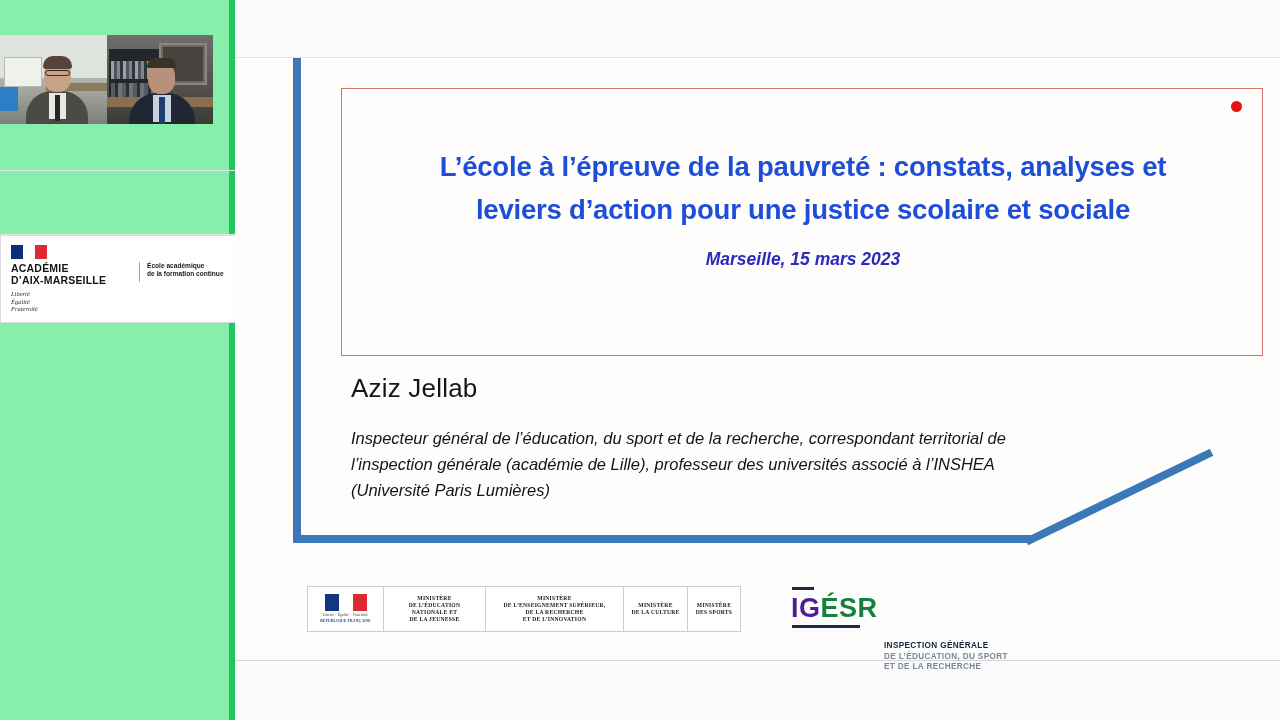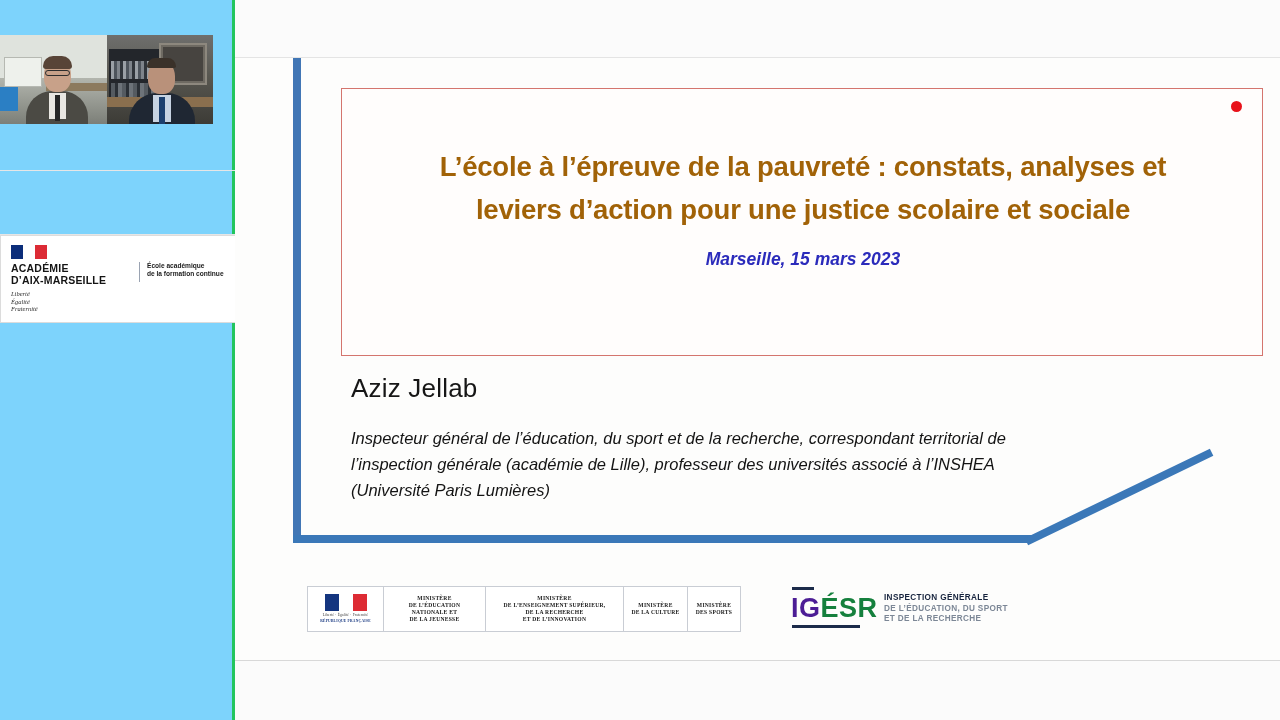--- a/index.html
+++ b/index.html
@@ -7,22 +7,22 @@
     width: 1280px; height: 720px;
     background: #ffffff;
     font-family: "Liberation Sans", sans-serif;
     overflow: hidden;
   }
   #app { position: relative; width: 1280px; height: 720px; background: #fbfbfb; }
 
   
   .left-rail {
     position: absolute; left: 0; top: 0; width: 235px; height: 720px;
-    background: #7dd3fc;
-    border-right: 3px solid #22c55e;
+    background: #86efac;
+    border-right: 6px solid #22c55e;
   }
   .video-grid {
     position: absolute; left: 0; top: 35px; width: 213px; height: 89px;
     display: flex; background: #2a2f33; overflow: hidden;
   }
   .video-tile { position: relative; height: 100%; overflow: hidden; }
   .video-tile.a { width: 107px; background: linear-gradient(180deg,#cfd3cc 0%,#b9bcb4 42%,#7c7f78 100%); }
   .video-tile.b { width: 106px; background: linear-gradient(180deg,#6f6f6d 0%,#57564f 48%,#3c3b36 100%); }
   
   .tileA-wall { position:absolute; left:0; top:0; width:100%; height:48%; background:#dfe3dd; }
@@ -102,21 +102,21 @@
   .title-card {
     position: absolute; left: 106px; top: 30px; width: 922px; height: 268px;
     border: 1.6px solid #d4756e; background: #fffdfc;
   }
   .rec-dot {
     position: absolute; right: 20px; top: 12px; width: 11px; height: 11px;
     border-radius: 50%; background: #e8121a;
   }
   .slide-title {
     position: absolute; left: 30px; top: 56px; width: 862px;
-    text-align: center; color: #a16207;
+    text-align: center; color: #1d4ed8;
     font-size: 27.5px; font-weight: 700; line-height: 43px;
     letter-spacing: -0.2px;
   }
   .slide-date {
     position: absolute; left: 30px; top: 160px; width: 862px;
     text-align: center; color: #2b2bbb;
     font-size: 17.5px; font-weight: 600; font-style: italic;
   }
 
   .author-name {
@@ -158,21 +158,21 @@
     position: absolute; left: 553px; top: 527px; width: 252px; height: 48px;
   }
   .ig-rule-top { position: absolute; left: 4px; top: 2px; width: 22px; height: 2.5px; background: #1c2b4a; }
   .ig-rule-bot { position: absolute; left: 4px; top: 40px; width: 68px; height: 2.5px; background: #1c2b4a; }
   .ig-word { position: absolute; left: 3px; top: 8px; font-size: 27px; font-weight: 700;
              letter-spacing: .5px; line-height: 30px; }
   .ig-ig { color: #4c1d95; }
   .ig-esr { color: #15803d; }
   .ig-txt { position: absolute; left: 96px; top: 8px; width: 156px;
             font-size: 8.2px; line-height: 10.5px; font-weight: 700; letter-spacing: .35px; }
-  .ig-l1 { color: #16233d; }
+  .ig-l1 { color: #16233d; margin-top: 48px; }
   .ig-l2, .ig-l3 { color: #7c8796; }
 </style>
 </head>
 <body>
 
 <div id="app">
 
   <div class="left-rail">
 
     <div class="video-grid">

